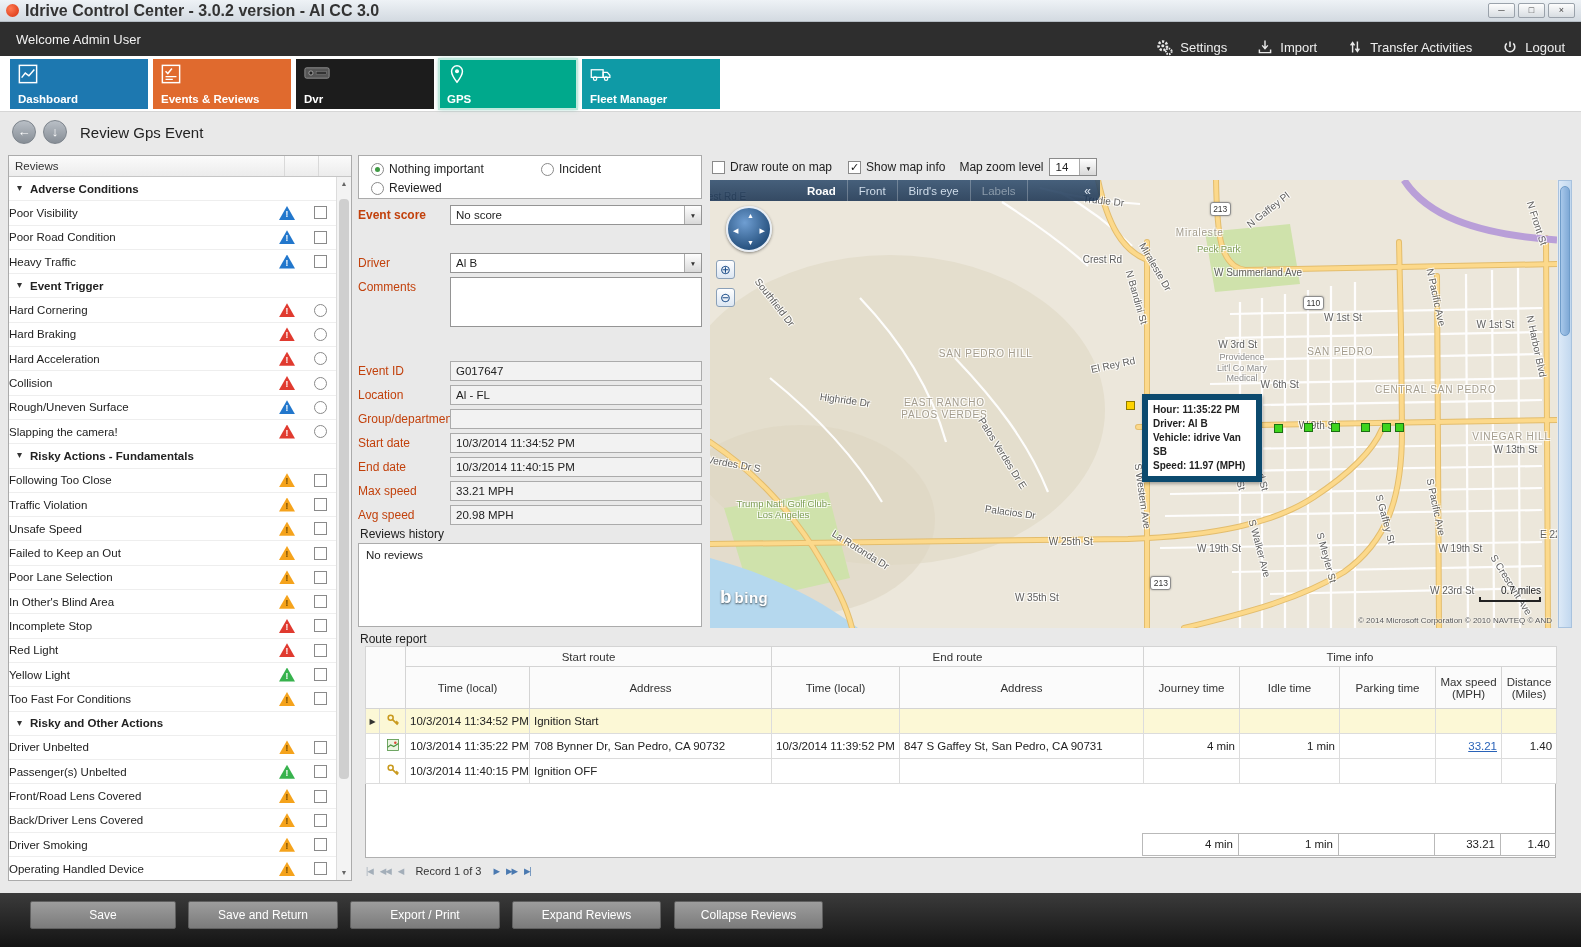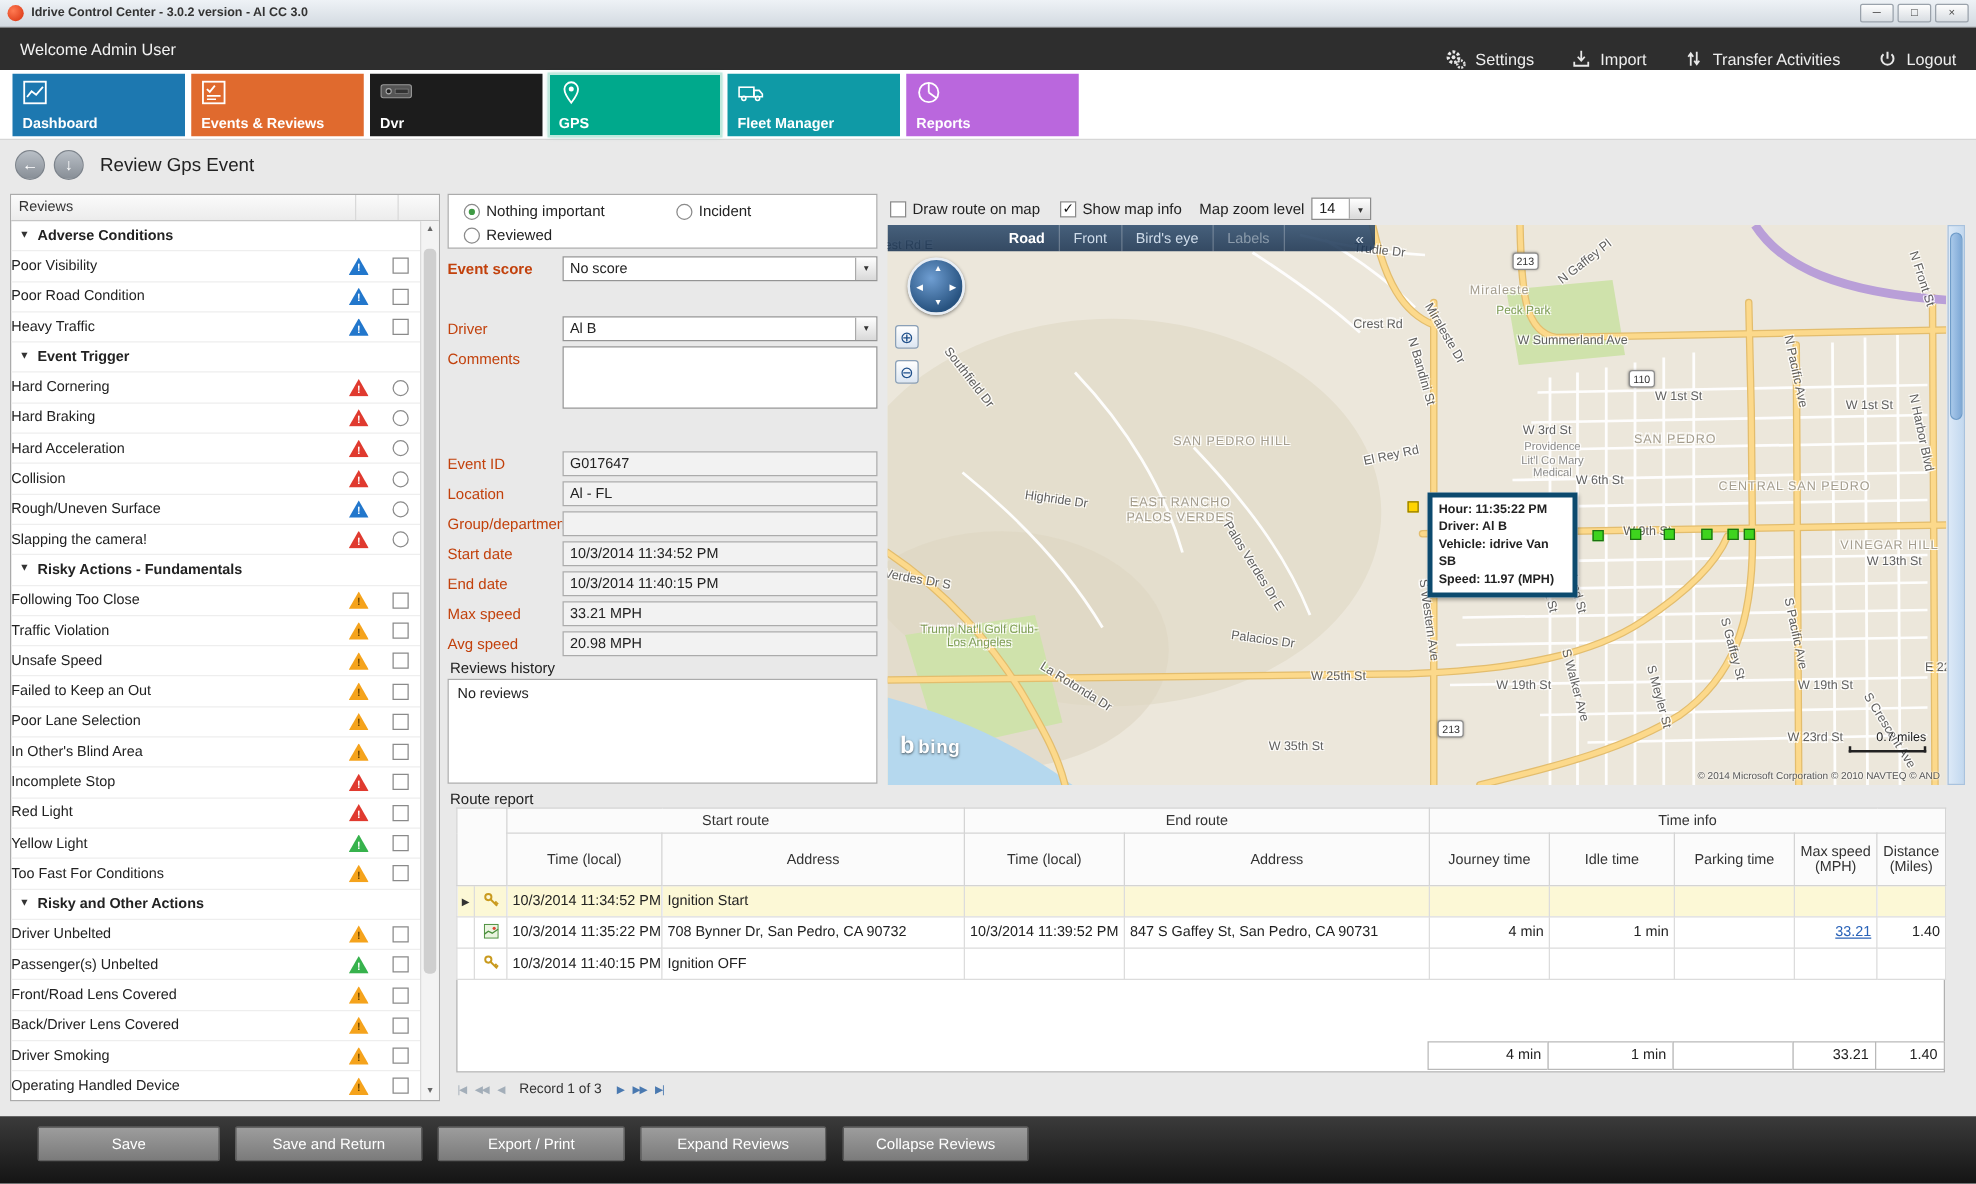--- a/index.html
+++ b/index.html
@@ -5,21 +5,21 @@
   *{margin:0;padding:0;box-sizing:border-box;}
   html,body{width:1581px;height:947px;overflow:hidden;position:relative;
     font-family:"Liberation Sans","DejaVu Sans",sans-serif;background:#e9e9e9;color:#222;}
 
   
   .titlebar{position:absolute;left:0;top:0;width:1581px;height:22px;
     background:linear-gradient(#eef2f6,#d3dae1);border-bottom:1px solid #b5bcc4;
     display:flex;align-items:center;padding:0 6px;}
   .applogo{width:13px;height:13px;border-radius:50%;
     background:radial-gradient(circle at 35% 35%,#ff7a52,#d62e0c);margin-right:6px;flex:none;}
-  .wtitle{font-size:10px;font-weight:bold;color:#333;}
+  .wtitle{font-size:16px;font-weight:bold;color:#333;}
   .winbtns{margin-left:auto;display:flex;gap:3px;}
   .winbtn{width:27px;height:15px;border:1px solid #9aa2ab;border-radius:2px;
     background:linear-gradient(#fdfdfd,#d8dde2);font-size:9px;line-height:13px;text-align:center;color:#444;}
 
   
   .appheader{position:absolute;left:0;top:22px;width:1581px;height:34px;background:#2e2e2e;
     display:flex;align-items:center;color:#fff;padding:0 16px;}
   .welcome{font-size:13px;color:#f2f2f2;}
   .hactions{margin-left:auto;display:flex;gap:30px;align-items:center;margin-top:16px;}
   .haction{display:flex;align-items:center;gap:7px;font-size:13px;color:#eee;cursor:pointer;}
@@ -119,21 +119,21 @@
     transform-origin:left center;}
   .mlabel.area{color:#a39c8d;letter-spacing:.8px;font-size:10px;}
   .mlabel.park{color:#7f9d58;font-size:9.5px;}
   .mlabel.poi{color:#8b8b8b;font-size:9px;white-space:normal;width:56px;text-align:center;line-height:1.15;}
   .mlabel.wrap{white-space:normal;width:96px;text-align:center;line-height:1.2;}
   .mshield{position:absolute;width:21px;height:14px;background:#fff;border:1px solid #8d8d8d;border-radius:3px;
     font-size:8.5px;text-align:center;line-height:12px;color:#333;z-index:6;box-shadow:0 0 2px rgba(0,0,0,.35);}
   .mmarker{position:absolute;width:9px;height:9px;border:1px solid #1c6f12;background:#3ed41e;z-index:10;}
   .mmarker.yellow{background:#ffd400;border-color:#8f7a00;z-index:11;}
   .mtooltip{position:absolute;left:432px;top:214px;width:120px;z-index:20;background:#fff;
-    border:4px solid #0c4a6e;box-shadow:1px 2px 3px rgba(0,0,0,.3);font-size:10px;font-weight:bold;
+    border:6px solid #0c4a6e;box-shadow:1px 2px 3px rgba(0,0,0,.3);font-size:10px;font-weight:bold;
     color:#222;padding:3px 5px;line-height:1.4;}
   .binglogo{position:absolute;left:10px;bottom:20px;z-index:15;color:#fff;
     text-shadow:0 1px 2px rgba(0,0,0,.65);display:flex;align-items:baseline;}
   .binglogo .bb{font-size:19px;font-weight:bold;margin-right:3px;}
   .binglogo .bt{font-size:15px;font-weight:bold;letter-spacing:.5px;}
   .mapscale{position:absolute;right:16px;bottom:26px;z-index:15;text-align:right;}
   .stext{font-size:10px;color:#1a1a1a;text-shadow:0 0 2px #fff,0 0 2px #fff;margin-bottom:1px;}
   .sbar{width:62px;height:5px;border-left:2px solid #222;border-right:2px solid #222;border-bottom:2px solid #222;margin-left:auto;}
   .mapattr{position:absolute;right:5px;bottom:3px;z-index:15;font-size:8px;color:#555;
     text-shadow:0 0 2px #fff,0 0 2px #fff;}
@@ -259,27 +259,20 @@
         <span class="lbl">GPS</span>
       </div>
       <div class="tile" style="background: rgb(15, 154, 166);">
         <span class="ticon"><svg viewBox="0 0 26 22" width="22" height="20">
             <rect x="1.5" y="6" width="14" height="9" fill="none" stroke="#fff" stroke-width="1.5"></rect>
             <path d="M15.5 9h5l3 3.5V15h-8z" fill="none" stroke="#fff" stroke-width="1.5"></path>
             <circle cx="6" cy="16.5" r="2" fill="none" stroke="#fff" stroke-width="1.4"></circle>
             <circle cx="19" cy="16.5" r="2" fill="none" stroke="#fff" stroke-width="1.4"></circle>
           </svg></span>
         <span class="lbl">Fleet Manager</span>
-      </div>
-      <div class="tile" style="background: rgb(186, 103, 221);">
-        <span class="ticon"><svg viewBox="0 0 22 22" width="20" height="20">
-            <circle cx="11" cy="11" r="8.5" fill="none" stroke="#fff" stroke-width="1.6"></circle>
-            <path d="M11 11V2.5M11 11l7 5" stroke="#fff" stroke-width="1.6" fill="none"></path>
-          </svg></span>
-        <span class="lbl">Reports</span>
       </div>
     </div>
 </div>
 
 <div class="pagebar">
   <span class="circlebtn">←</span>
   <span class="circlebtn">↓</span>
   <span class="pagetitle">Review Gps Event</span>
 </div>
 

